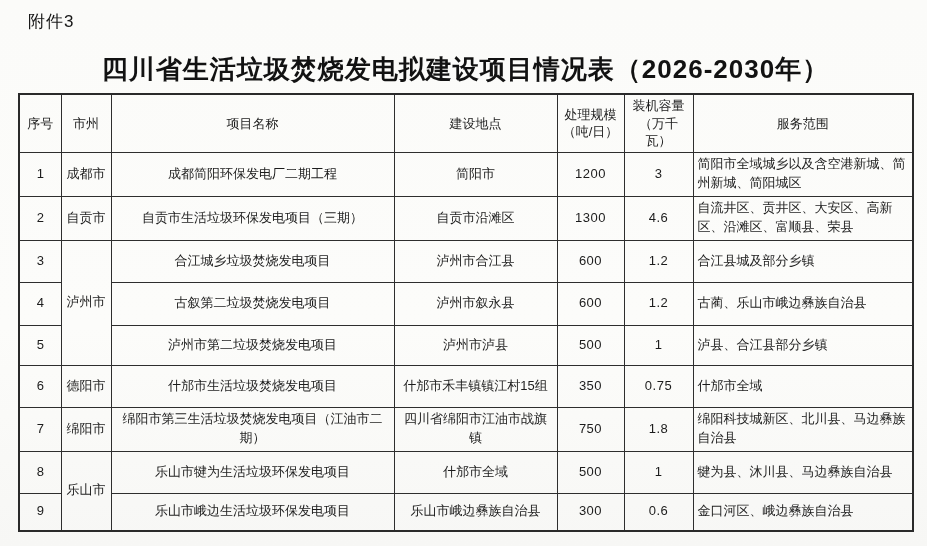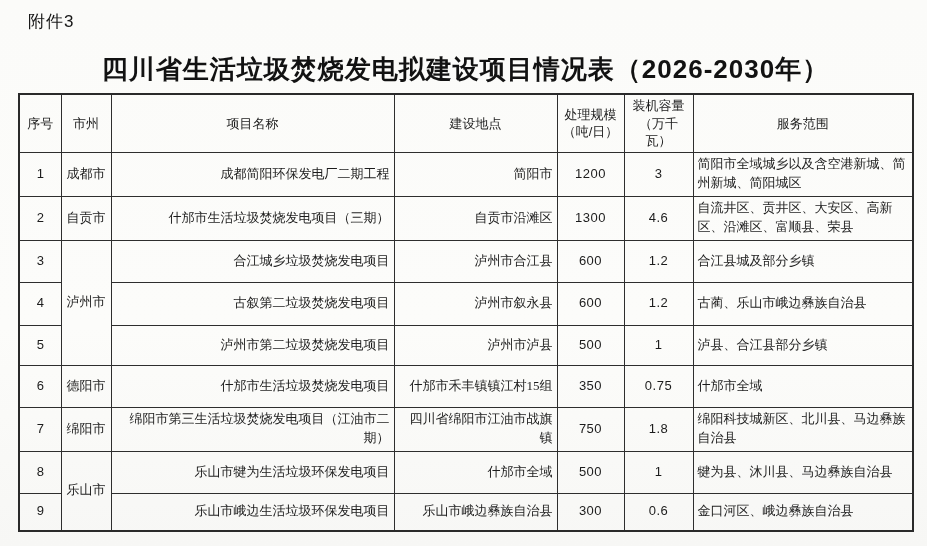--- a/index.html
+++ b/index.html
@@ -59,21 +59,21 @@
     font-weight: 500;
     text-align: center;
     white-space: pre-line;
     line-height: 1.35;
   }
   td.c-no, td.c-scale, td.c-cap, td.c-city {
     text-align: center;
   }
   td.c-no { font-size: 13.5px; }
   td.c-scale, td.c-cap { font-size: 13.5px; letter-spacing: 0.5px; }
-  td.c-project, td.c-loc { text-align: right; padding-left: 7px; font-family: Liberation Serif, serif; }
+  td.c-project, td.c-loc { text-align: center; padding-left: 7px; }
   td.c-service { text-align: left; padding-left: 8px; padding-right: 6px; margin-left: 46px; }
 </style>
 </head>
 <body>
 
 <div class="page">
 
   <div class="attachment">附件3</div>
 
   <h1 class="title">四川省生活垃圾焚烧发电拟建设项目情况表（2026-2030年）</h1>
@@ -107,21 +107,21 @@
         <td class="c-city">成都市</td>
         <td class="c-project">成都简阳环保发电厂二期工程</td>
         <td class="c-loc">简阳市</td>
         <td class="c-scale">1200</td>
         <td class="c-cap">3</td>
         <td class="c-service">简阳市全域城乡以及含空港新城、简州新城、简阳城区</td>
       </tr>
       <tr style="height:44px">
         <td class="c-no">2</td>
         <td class="c-city">自贡市</td>
-        <td class="c-project">什邡市生活垃圾焚烧发电项目（三期）</td>
+        <td class="c-project">自贡市生活垃圾环保发电项目（三期）</td>
         <td class="c-loc">自贡市沿滩区</td>
         <td class="c-scale">1300</td>
         <td class="c-cap">4.6</td>
         <td class="c-service">自流井区、贡井区、大安区、高新区、沿滩区、富顺县、荣县</td>
       </tr>
       <tr style="height:42px">
         <td class="c-no">3</td>
         <td class="c-city" rowspan="3">泸州市</td>
         <td class="c-project">合江城乡垃圾焚烧发电项目</td>
         <td class="c-loc">泸州市合江县</td>

